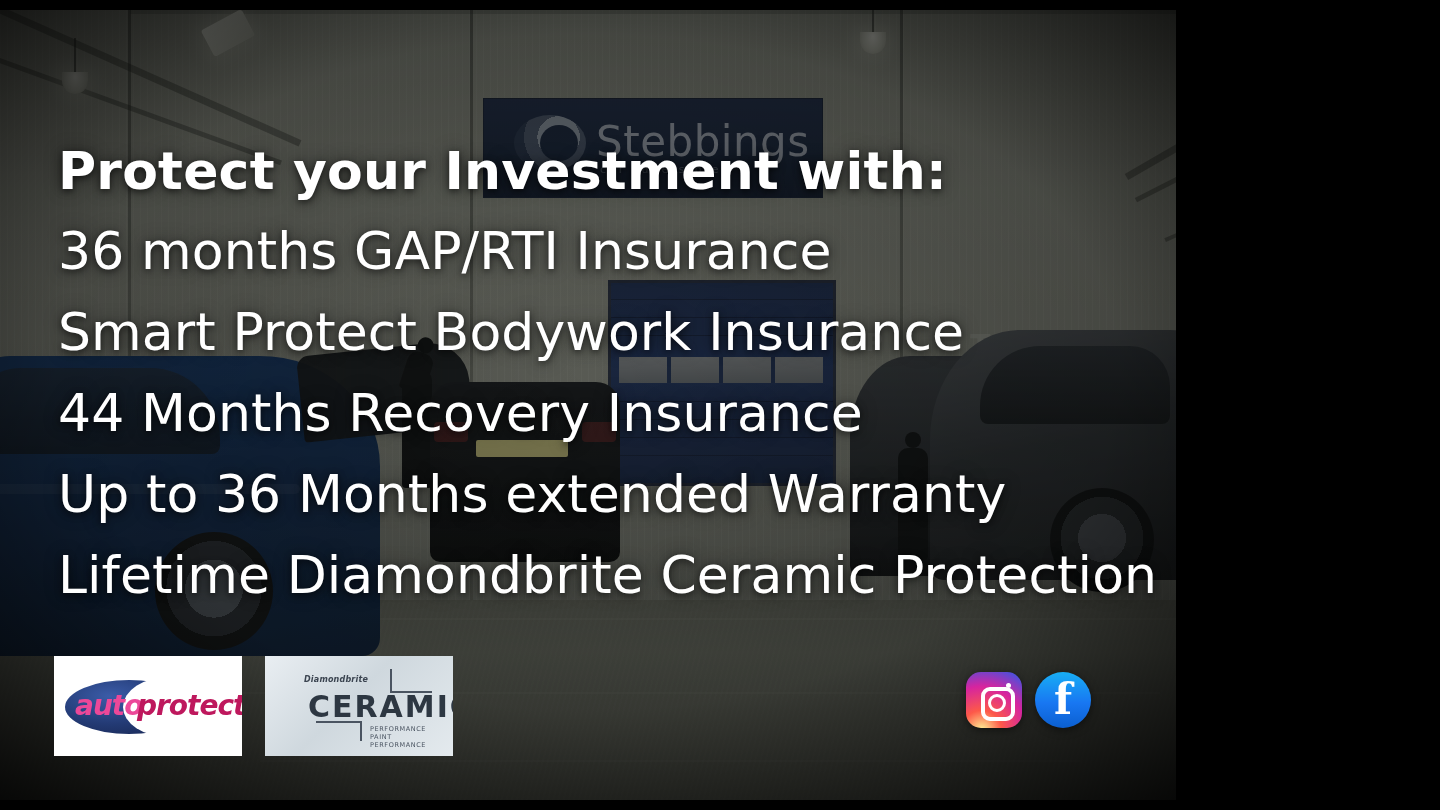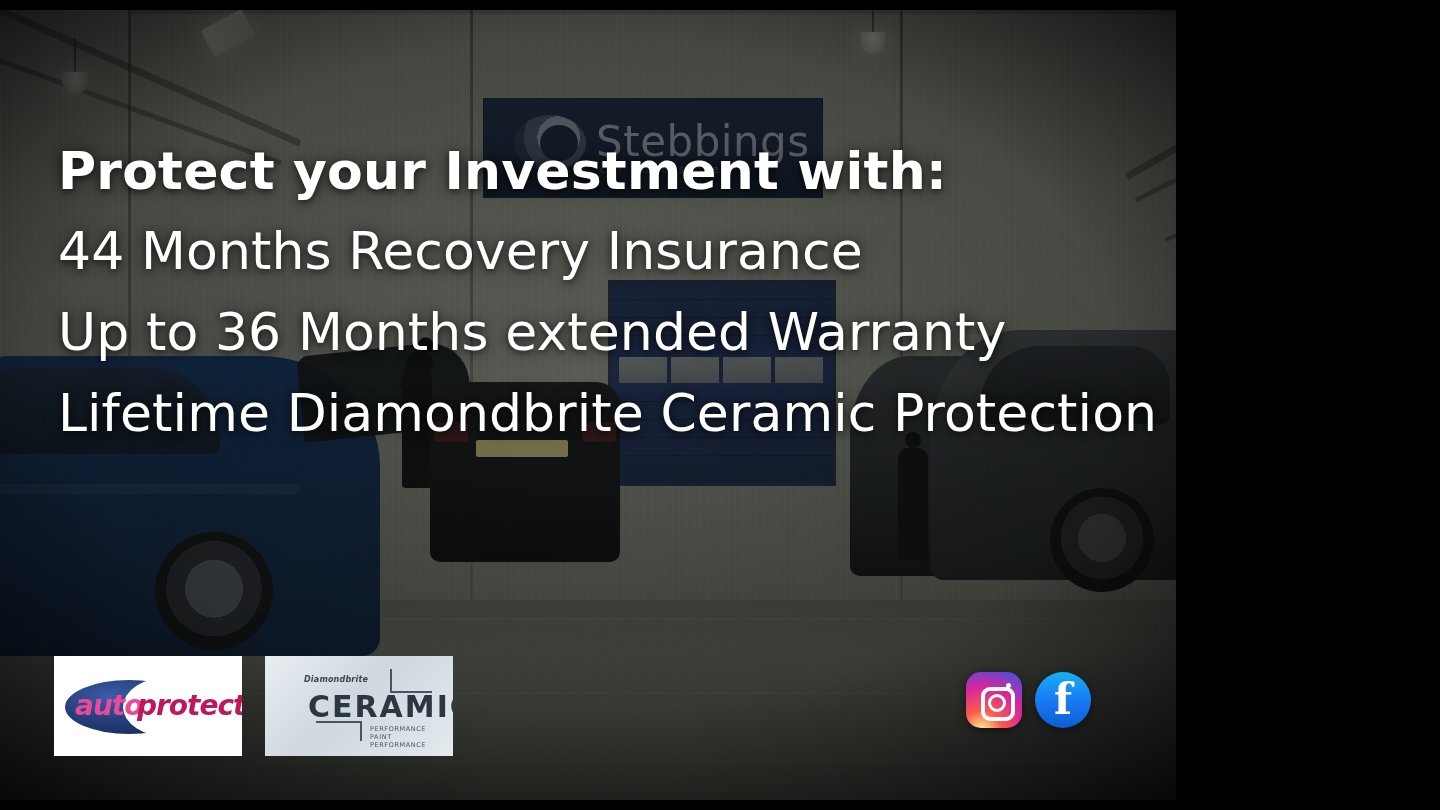--- a/index.html
+++ b/index.html
@@ -637,20 +637,22 @@
 
     <div class="tint"></div>
     <div class="vignette"></div>
   </div>
 
   <div class="topbar"></div>
   <div class="bottombar"></div>
 
   <div class="textblock">
     <div class="headline">Protect your Investment with:</div>
+    <div class="bullet">36 months GAP/RTI Insurance</div>
+    <div class="bullet">Smart Protect Bodywork Insurance</div>
     <div class="bullet">44 Months Recovery Insurance</div>
     <div class="bullet">Up to 36 Months extended Warranty</div>
     <div class="bullet">Lifetime Diamondbrite Ceramic Protection</div>
   </div>
 
   <div class="logos">
 
     <div class="logobox ap">
       <div class="apmark">
         <div class="ellipse"></div>

